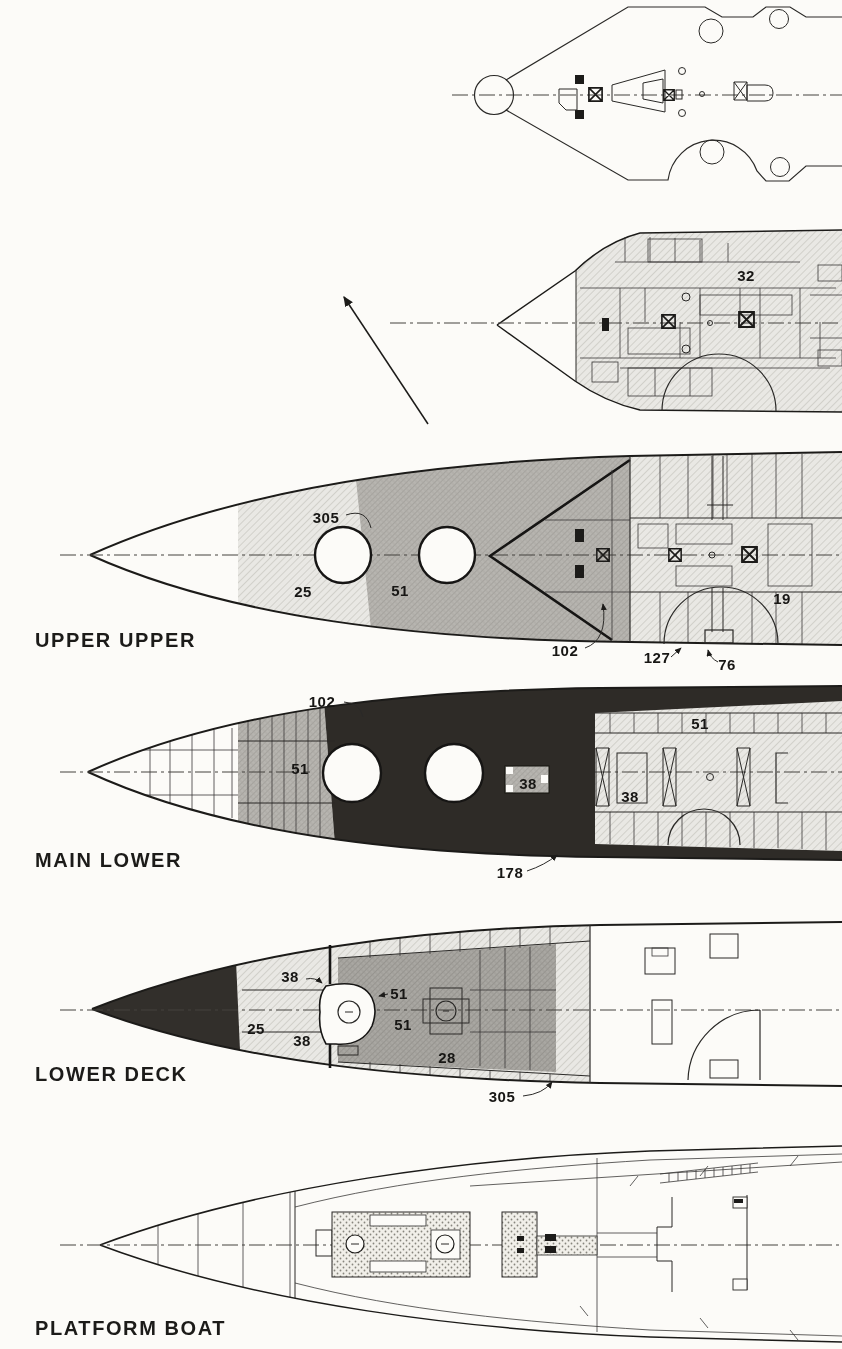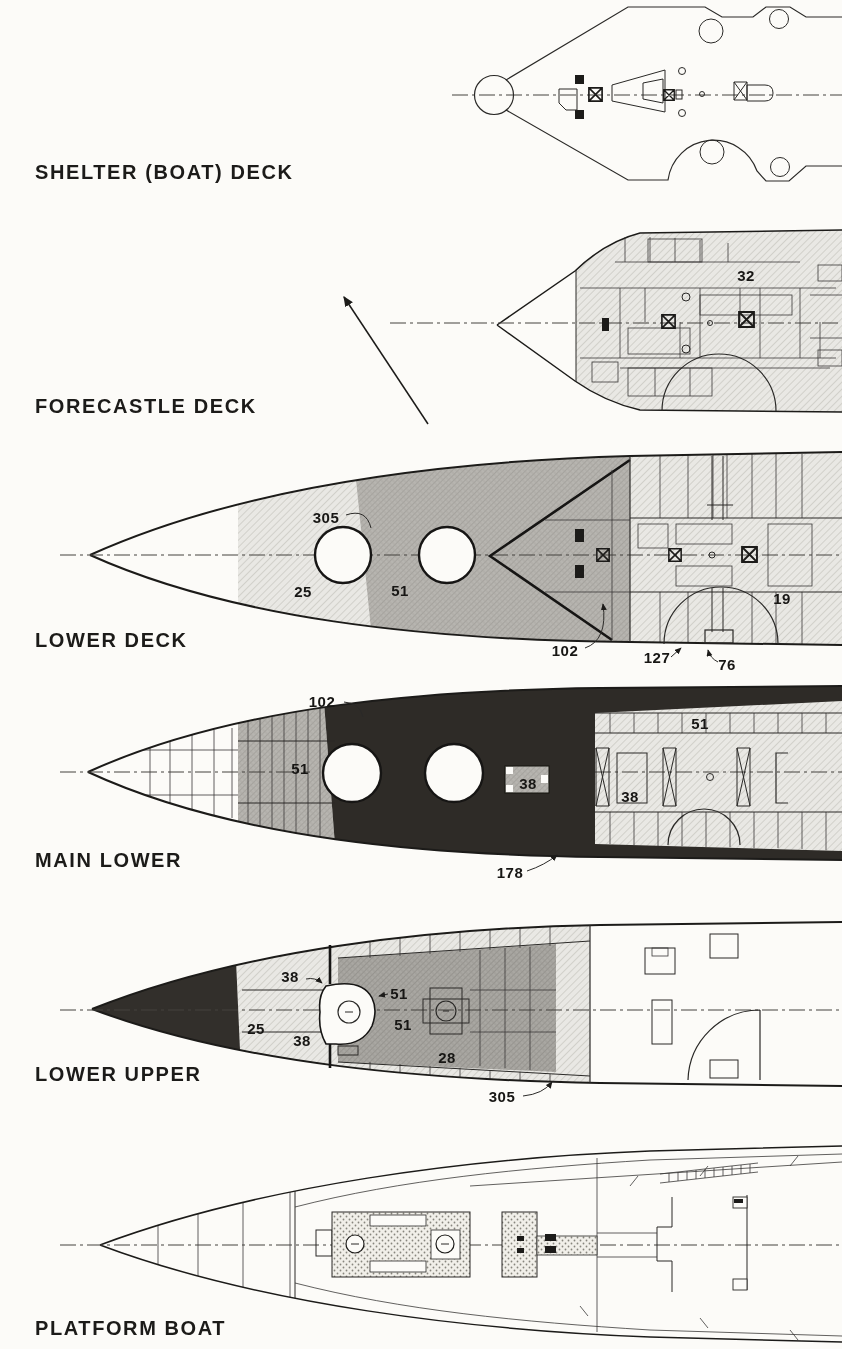--- a/index.html
+++ b/index.html
@@ -290,20 +290,18 @@
     <rect class="ink" x="734" y="1199" width="9" height="4"></rect>
     <path class="lt" d="M597,1233 H657 M597,1257 H657"></path>
     <g>
       <path class="lt" d="M660,1183 L758,1172 M660,1174 L758,1163"></path>
       <path class="lt" d="M669,1182 V1173 M678,1181 V1172 M687,1180 V1171 M696,1179 V1170 M705,1178 V1169 M714,1177 V1168 M723,1176 V1167 M732,1175 V1166 M741,1174 V1165 M750,1173 V1164"></path>
     </g>
     <path class="lt" d="M630,1186 L638,1176 M700,1176 L708,1166 M790,1166 L798,1156 M580,1306 L588,1316 M700,1318 L708,1328 M790,1330 L798,1340"></path>
   </g>
 </svg>
 
-<div class="deck-label" style="top:161px">SHELTER (BOAT) DECK</div>
-<div class="deck-label" style="top:395px">FORECASTLE DECK</div>
-<div class="deck-label" style="top:629px">LOWER DECK</div>
+<div class="deck-label" style="top:629px">UPPER UPPER</div>
 <div class="deck-label" style="top:849px">MAIN LOWER</div>
-<div class="deck-label" style="top:1063px">LOWER UPPER</div>
+<div class="deck-label" style="top:1063px">LOWER DECK</div>
 <div class="deck-label" style="top:1317px">PLATFORM BOAT</div>
 
 </div>
 
 </body></html>

